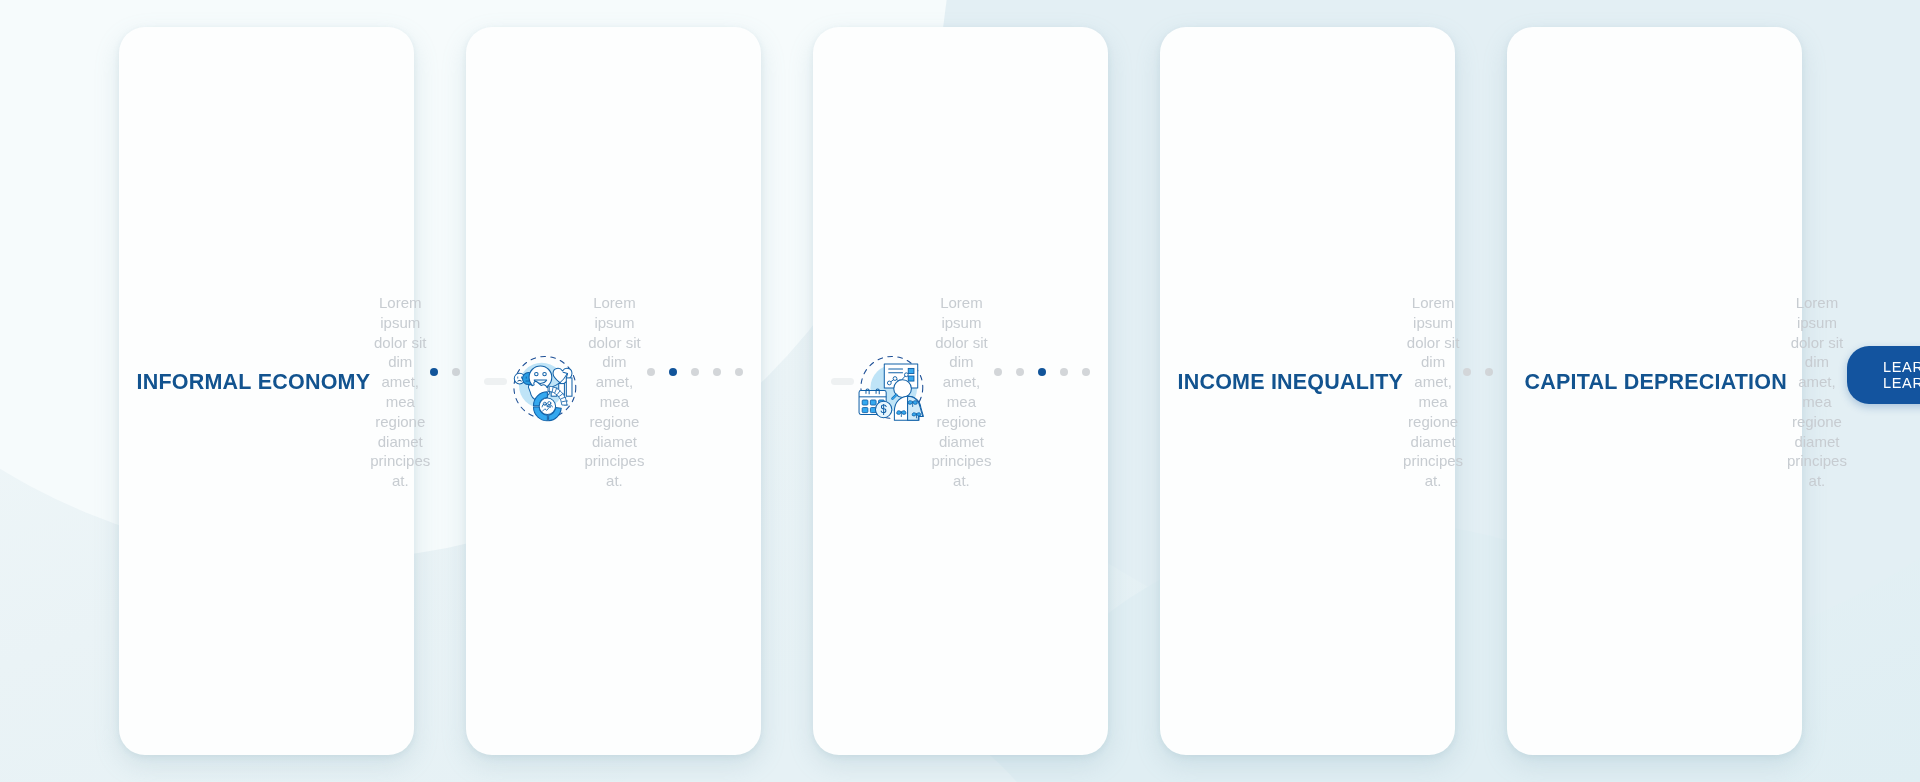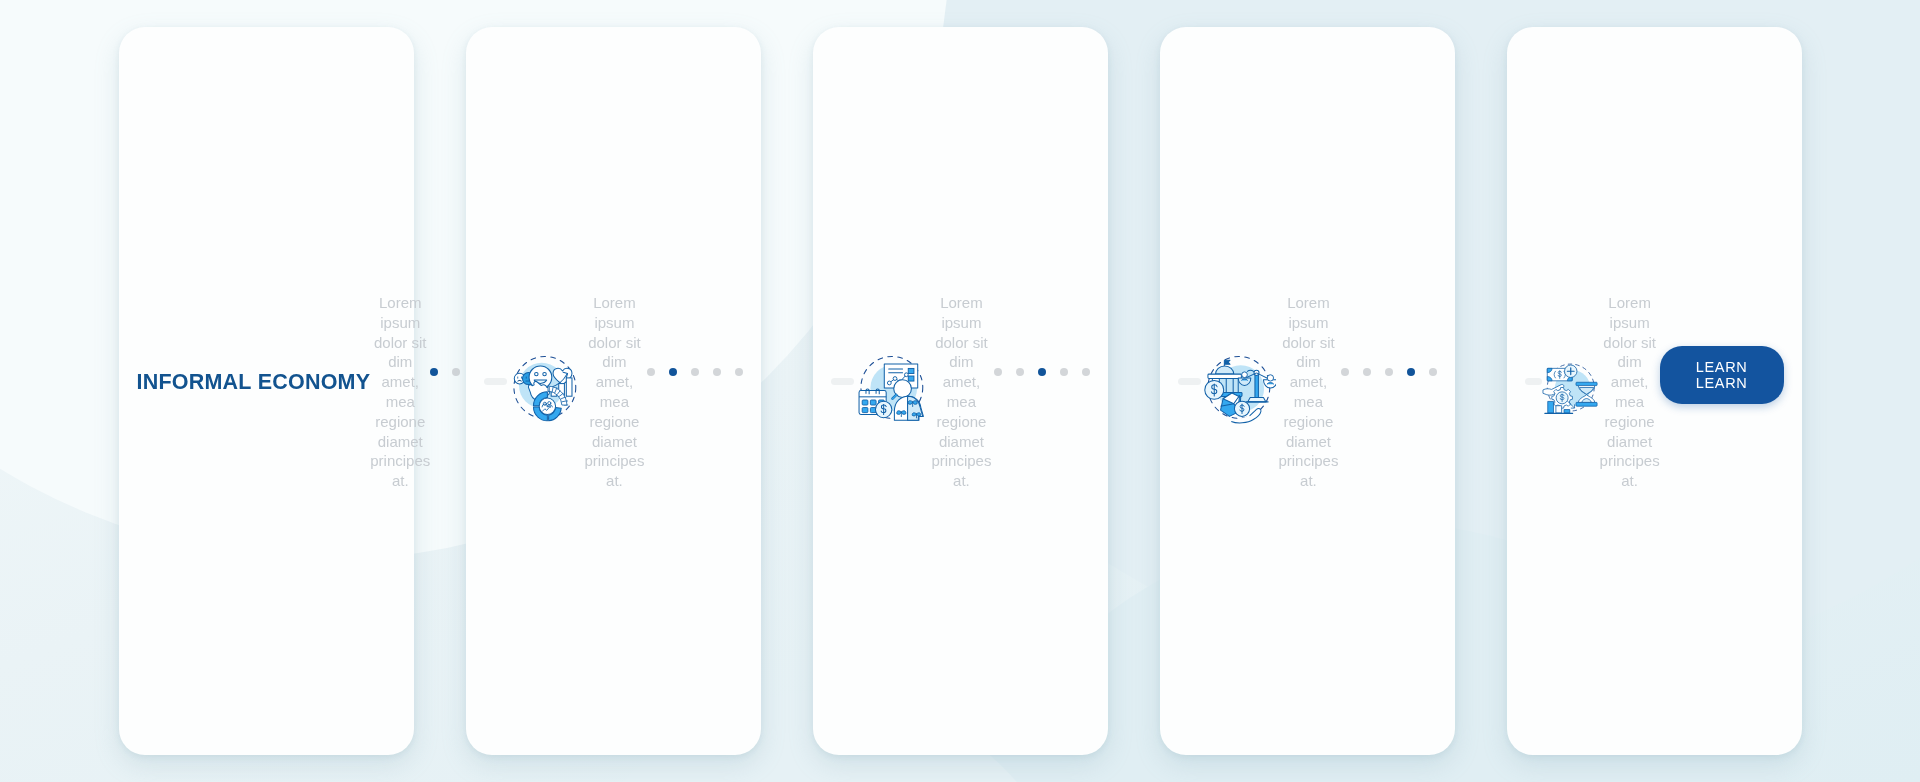--- a/index.html
+++ b/index.html
@@ -364,20 +364,23 @@
           <path d="M104 170 l18 -26 l-4 44 z" fill="#ffffff"></path>
         </g>
         <circle cx="130" cy="186" r="24" fill="#e8f6fd" stroke="#1161a8" stroke-width="3.2"></circle>
         <g stroke="#1161a8" stroke-width="3" fill="none" stroke-linecap="round">
           <path d="M130 171 v30"></path>
           <path d="M137 178 a7 5 0 0 0 -7 -4 a6 5 0 0 0 0 10 a6 5 0 0 1 0 10 a7 5 0 0 1 -7 -4"></path>
         </g>
         <path d="M96 226 c18 8 52 6 70 -6 c10 -6 22 -16 24 -26 c2 -8 -8 -12 -14 -6 l-22 20" fill="#ffffff" stroke="#1161a8" stroke-width="3.2" stroke-linejoin="round"></path>
       </svg>
     </div>
+    <div class="title">
+      <span>INCOME</span>&nbsp;<span>INEQUALITY</span>
+    </div>
     <div class="desc">Lorem ipsum dolor sit dim amet, mea regione diamet principes at.</div>
     <div class="spacer"></div>
     <div class="dots">
       <span class="dot"></span>
       <span class="dot"></span>
       <span class="dot"></span>
       <span class="dot active"></span>
       <span class="dot"></span>
     </div>
   </div>
@@ -429,18 +432,21 @@
           <rect x="58" y="194" width="24" height="30" fill="#ffffff"></rect>
           <rect x="92" y="210" width="24" height="14" fill="#34a8ef"></rect>
           <path d="M12 226 h116" stroke-width="4.5" stroke-linecap="round" fill="none"></path>
         </g>
         <g stroke="#1161a8" stroke-width="3.2" fill="none" stroke-linecap="round" stroke-linejoin="round">
           <path d="M108 176 l26 26"></path>
           <path d="M122 204 l14 0 l0 -14"></path>
         </g>
       </svg>
     </div>
+    <div class="title">
+      <span>CAPITAL</span>&nbsp;<span>DEPRECIATION</span>
+    </div>
     <div class="desc">Lorem ipsum dolor sit dim amet, mea regione diamet principes at.</div>
     <div class="spacer"></div>
     <button class="cta">LEARN LEARN</button>
   </div>
 
 </div>
 
 </body></html>

